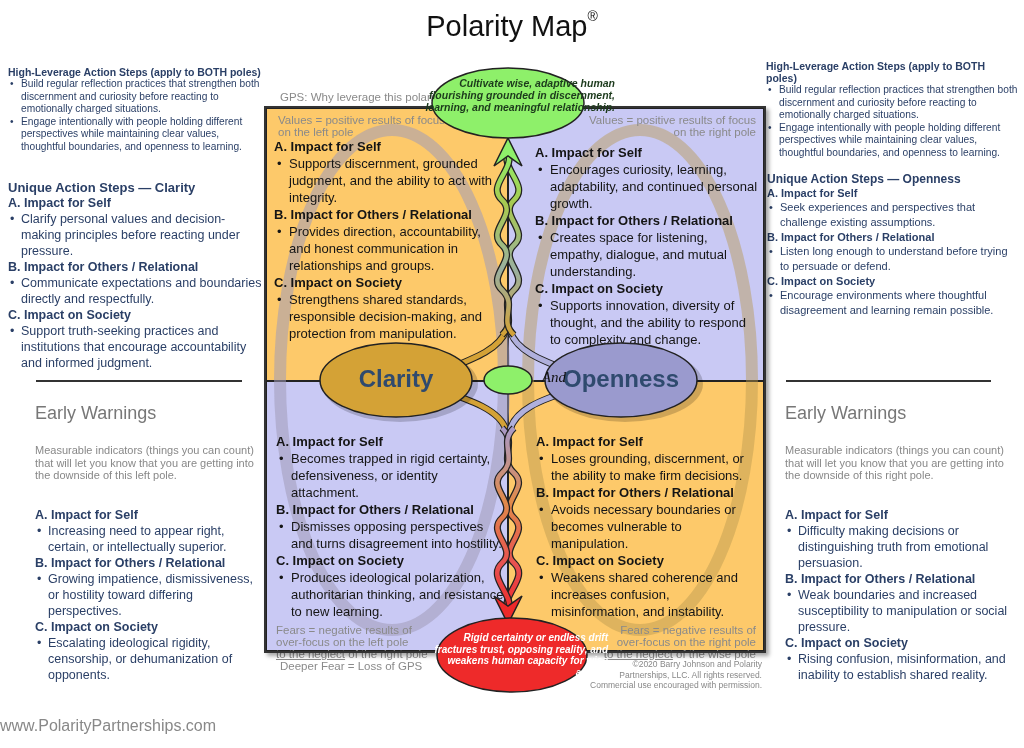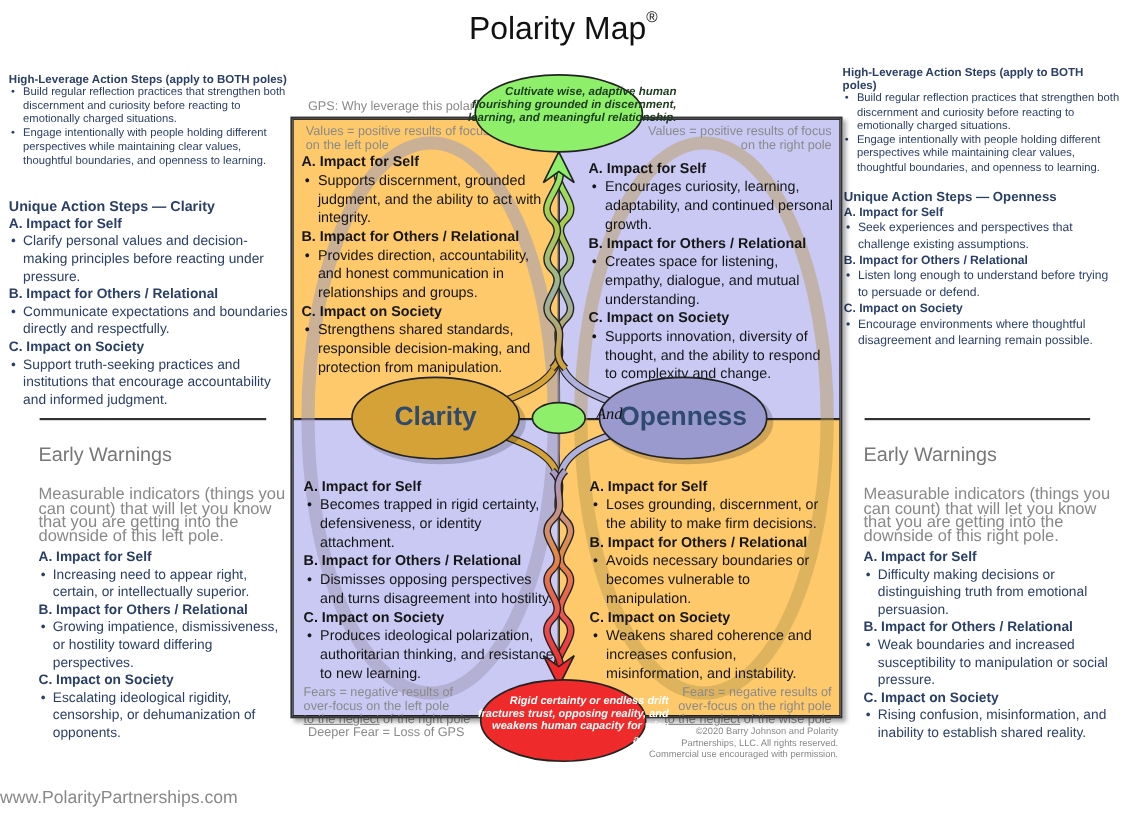--- a/index.html
+++ b/index.html
@@ -17,21 +17,21 @@
   .side li::before { content: "•"; position: absolute; left: 2px; }
   .side .hl-list li { font-size: 10.2px; line-height: 12.6px; color: #2a3f66; }
   .side .ua-head { font-size: 13px; font-weight: bold; margin-top: 10px; color: #2a3f66; }
   .side .sec-head { font-size: 12.5px; font-weight: bold; color: #2a3f66; line-height: 16px; }
   .side .sec-list li { font-size: 12.5px; line-height: 16px; color: #2a3f66; }
   .side.right .ua-head { font-size: 12px; }
   .side.right .sec-head { font-size: 11px; line-height: 14px; }
   .side.right .sec-list li { font-size: 11px; line-height: 15px; }
 
   .ew-title { font-size: 18px; color: #777; margin-bottom: 20px; }
-  .ew-desc { font-size: 15px; color: #888; line-height: 12.5px; margin-bottom: 4px; }
+  .ew-desc { font-size: 11px; color: #888; line-height: 12.5px; margin-bottom: 25px; }
 
   .divider { position: absolute; height: 0; border-top: 2px solid #333; }
 
   
   .quad { position: absolute; border: 1px solid #222; }
   .q-tl { left: 266px; top: 108px; width: 242px; height: 273px; background: #fdc96a; }
   .q-tr { left: 508px; top: 108px; width: 256px; height: 273px; background: #c9c9f4; }
   .q-bl { left: 266px; top: 381px; width: 242px; height: 270px; background: #c9c9f4; }
   .q-br { left: 508px; top: 381px; width: 256px; height: 270px; background: #fdc96a; }
   .map-frame { position: absolute; left: 264px; top: 106px; width: 502px; height: 547px; border: 2px solid #333; box-shadow: 3px 3px 4px rgba(0,0,0,0.35); pointer-events: none; }

